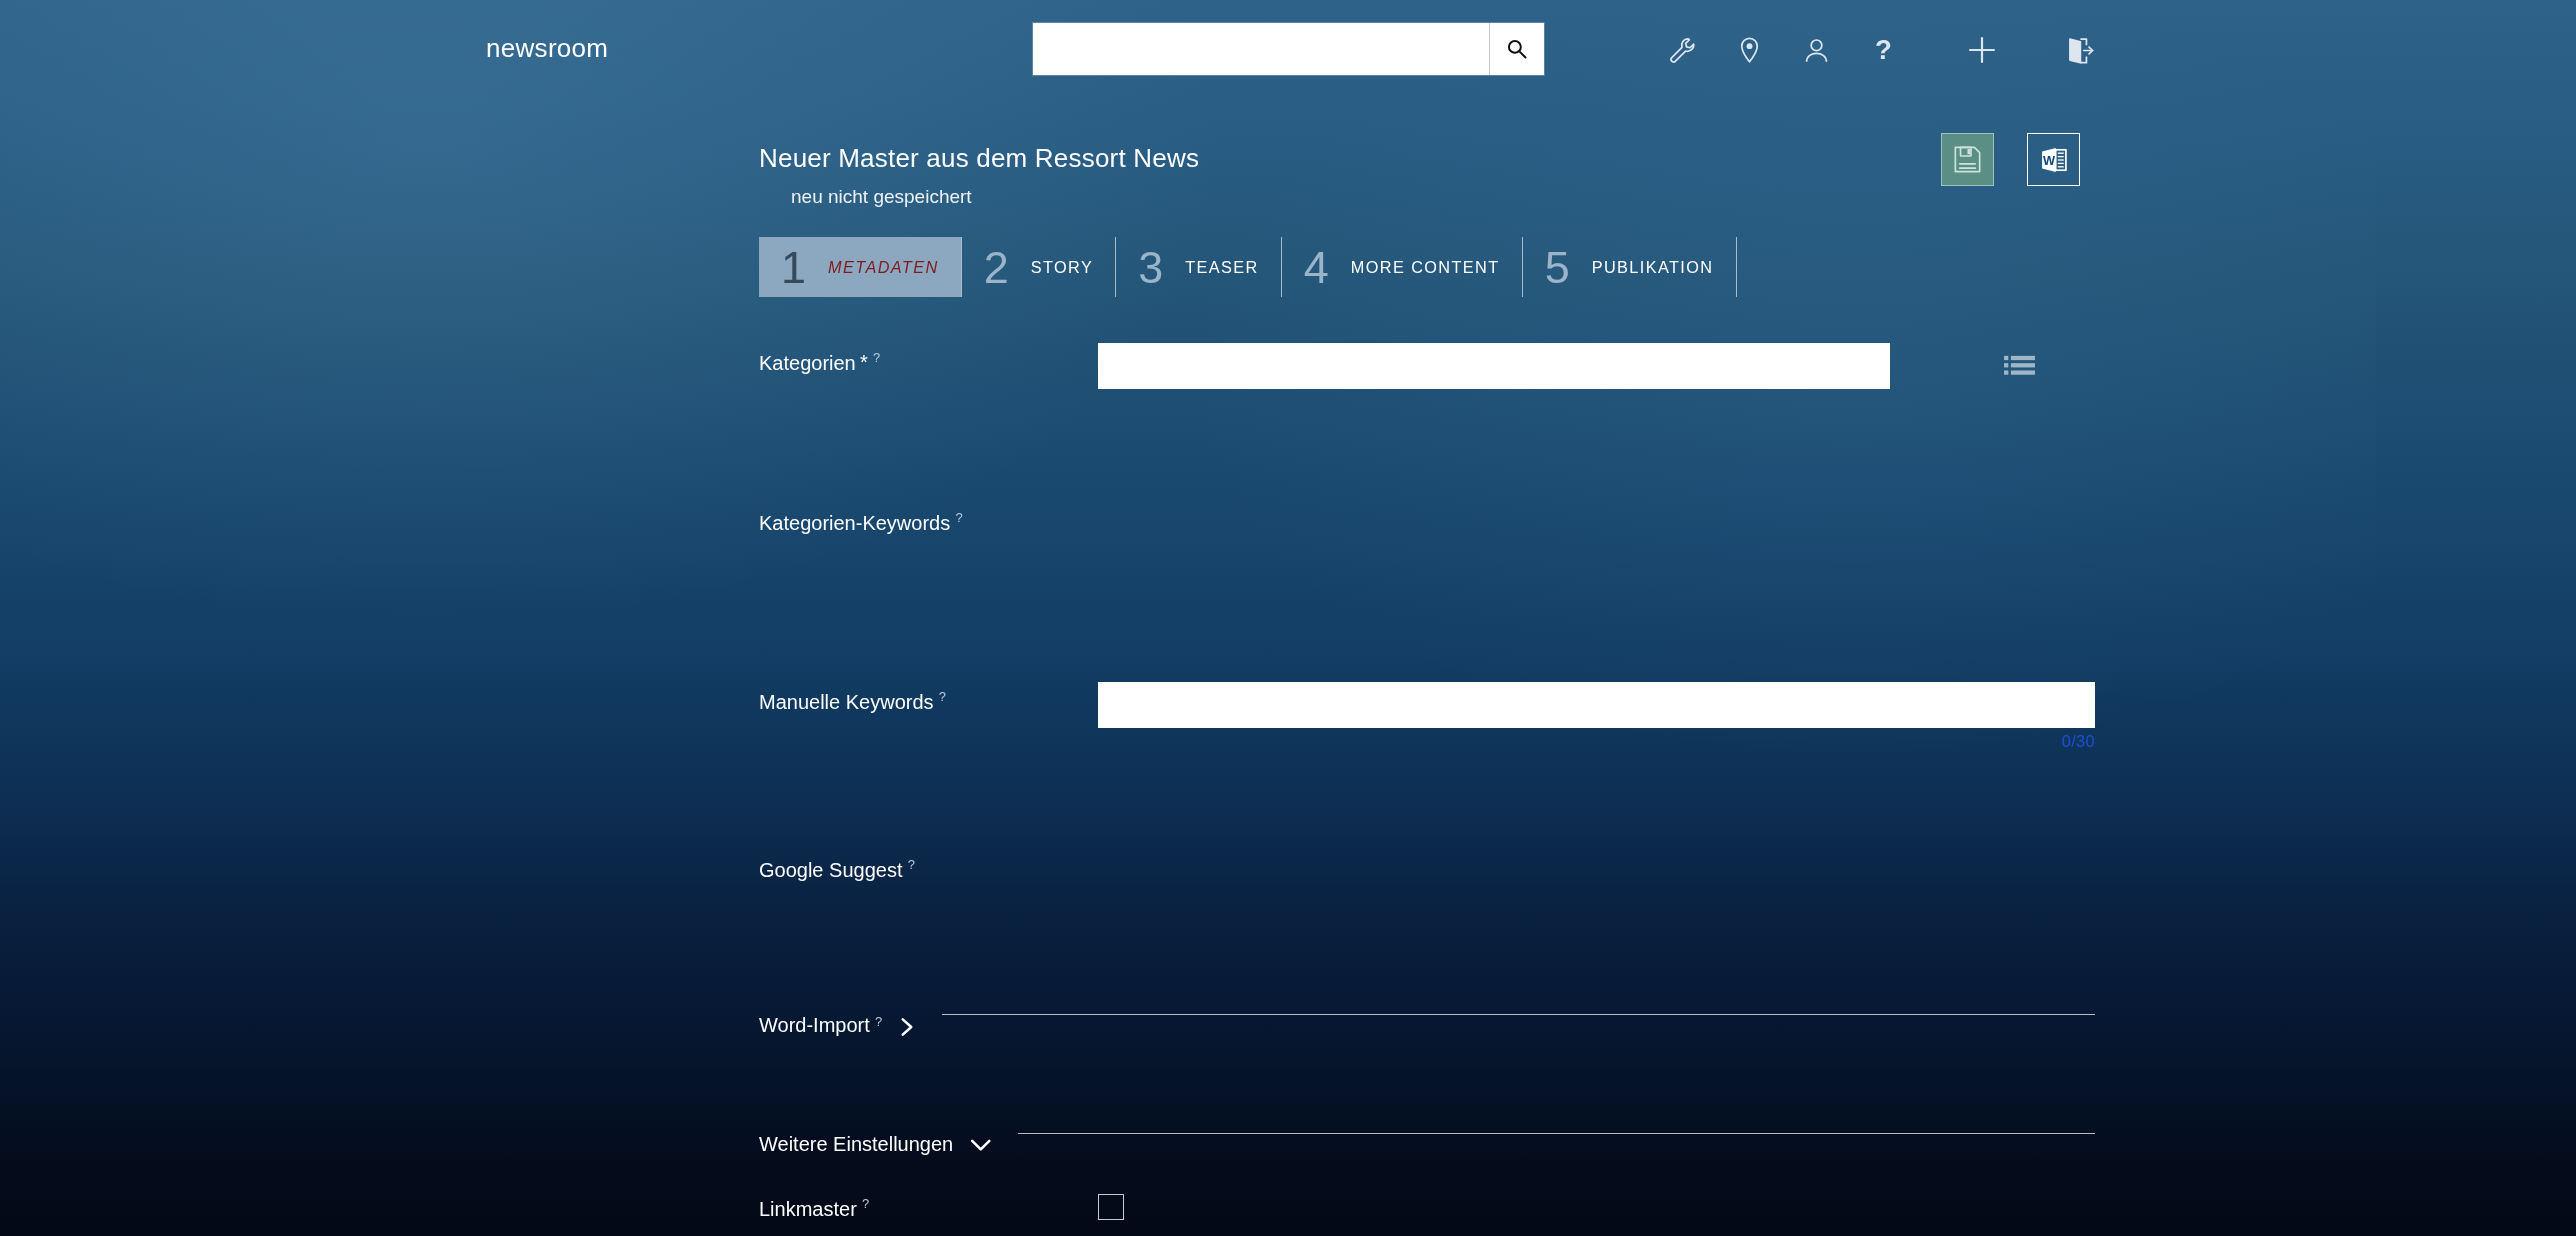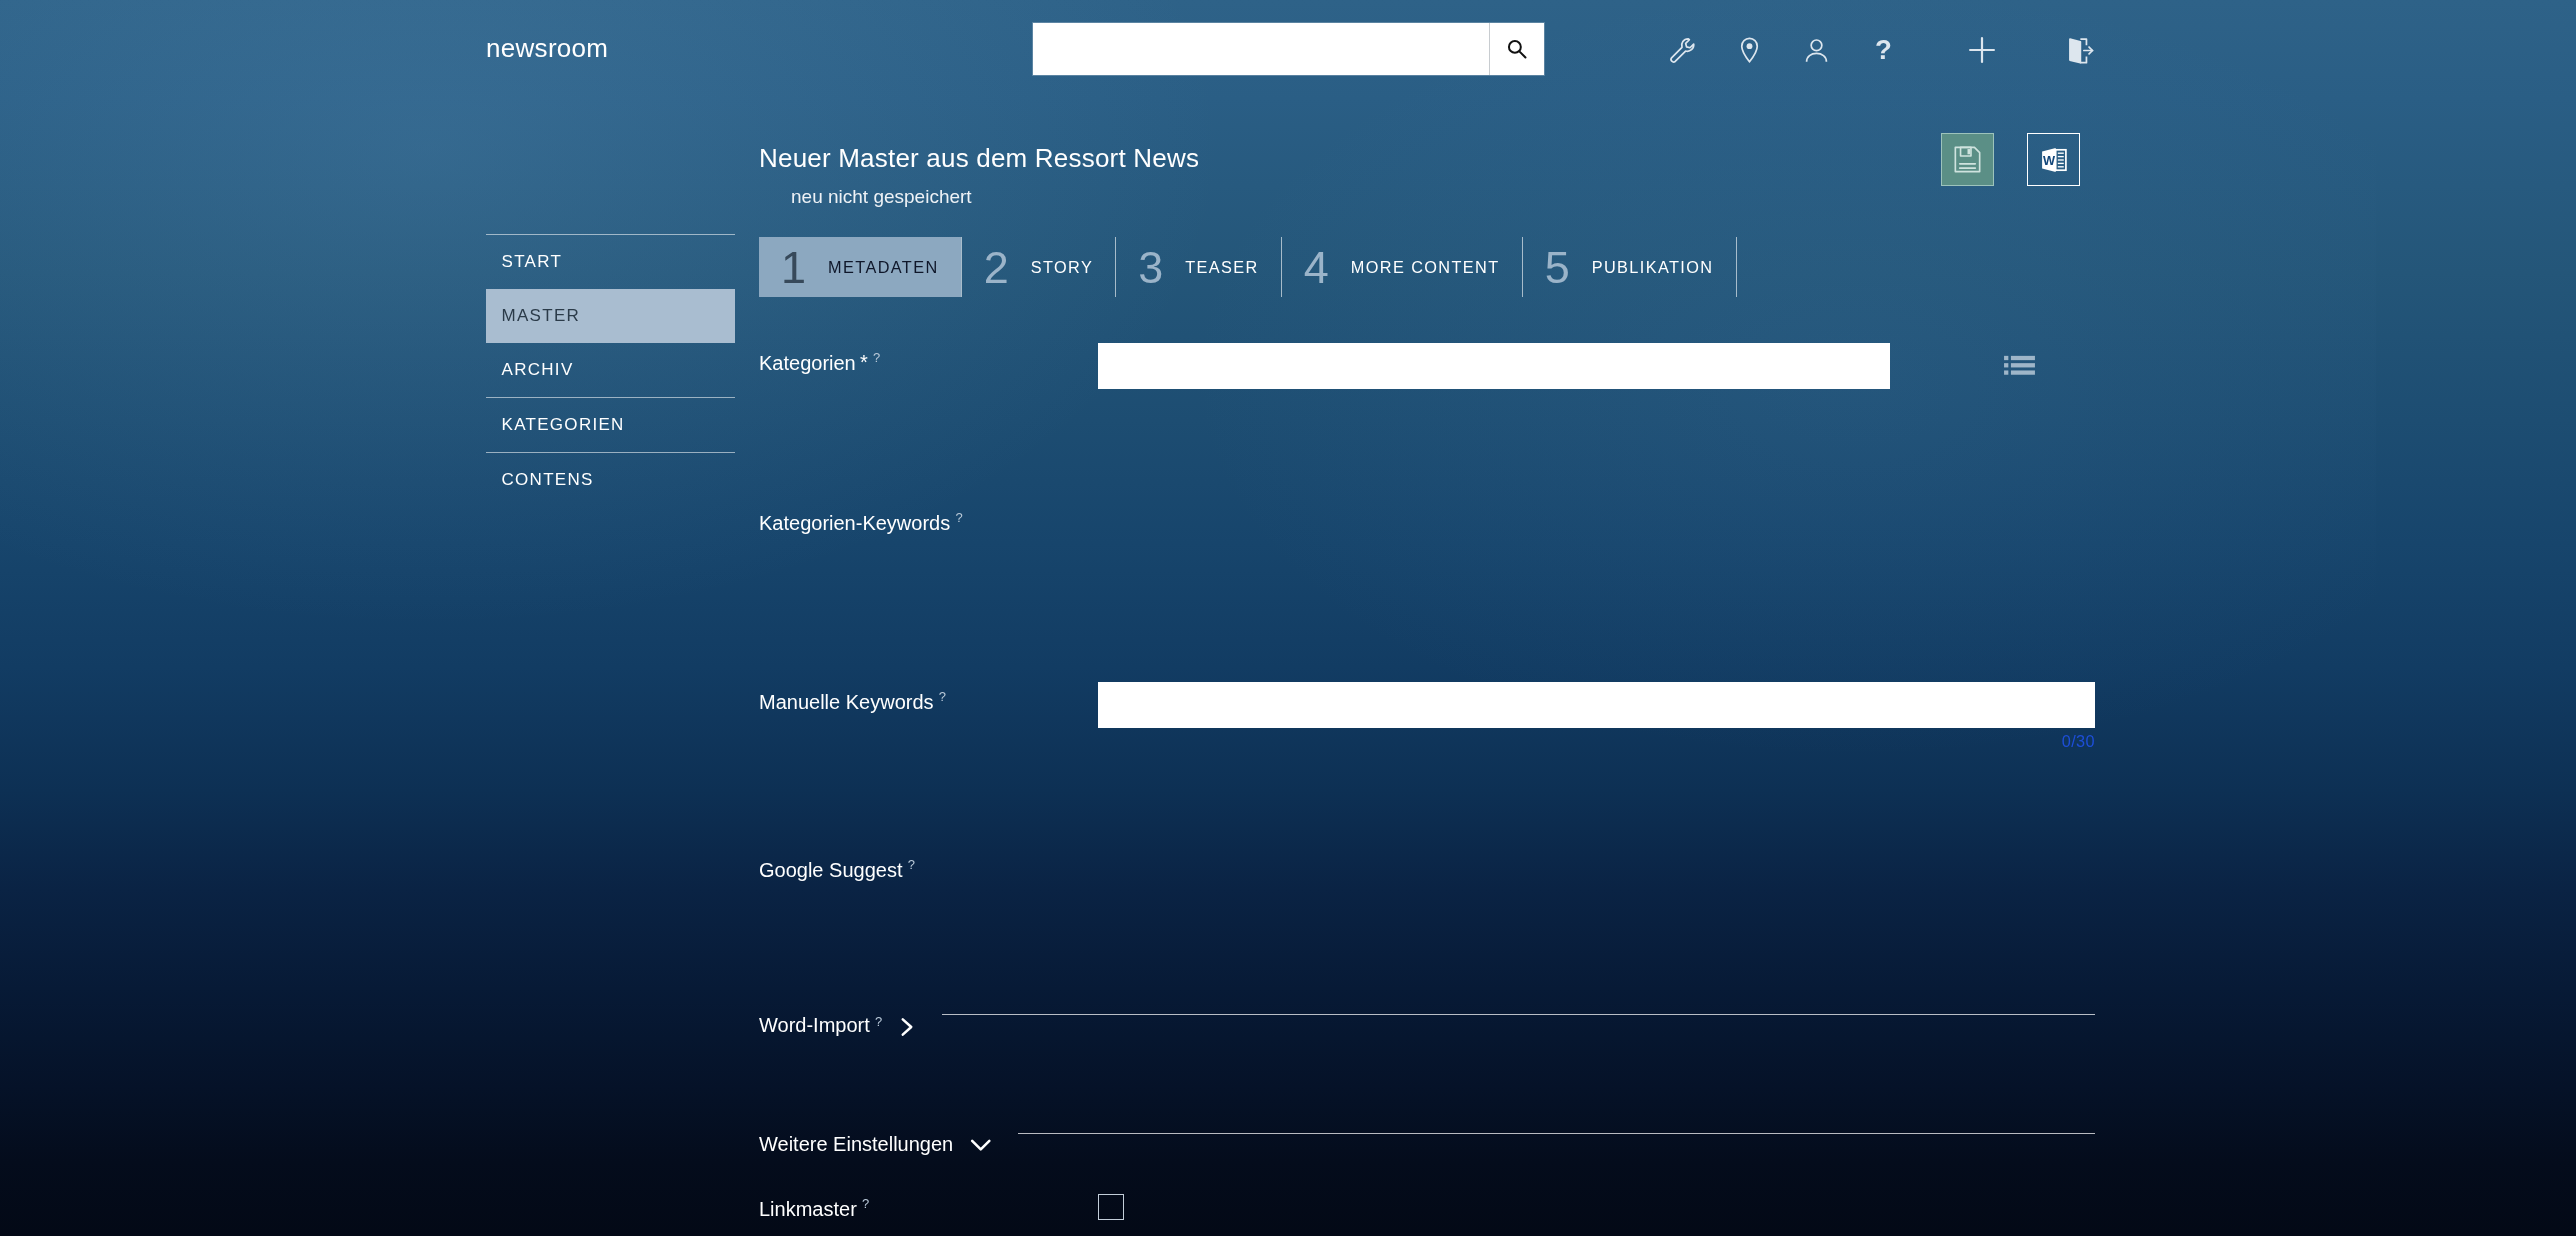--- a/index.html
+++ b/index.html
@@ -221,21 +221,21 @@
     line-height: 1;
     color: #9bb4c9;
     margin-right: 22px;
   }
   .step.active .num { color: #37495a; }
   .step .lbl {
     font-size: 16.3px;
     letter-spacing: 1.4px;
     color: #ffffff;
   }
-  .step.active .lbl { color: #0f172a; }
+  .step.active .lbl { color: #7f1d1d; font-style: italic; }
   .stepper-end {
     width: 0.9px;
     height: 60px;
     background: rgba(255,255,255,0.6);
   }
 
   
   .form {
     position: absolute;
     left: 759px;
@@ -404,47 +404,20 @@
           <path d="M20 6 L27 6 L27 13"></path>
           <path d="M27 26 L27 33 L20 33"></path>
           <line x1="24" y1="19" x2="34" y2="19" stroke-linecap="round"></line>
           <path d="M30 15 L34 19 L30 23" stroke-linecap="round" fill="none"></path>
         </svg>
       </div>
 
     </div>
   </div>
 
-  <div class="sidebar">
-    <div class="side-rule"></div>
-
-    <div class="side-item">
-      <span>START</span>
-    </div>
-
-    <div class="side-item active">
-      <span>MASTER</span>
-    </div>
-
-    <div class="side-item">
-      <span>ARCHIV</span>
-    </div>
-
-    <div class="side-rule"></div>
-
-    <div class="side-item">
-      <span>KATEGORIEN</span>
-    </div>
-
-    <div class="side-rule"></div>
-
-    <div class="side-item">
-      <span>CONTENS</span>
-    </div>
-  </div>
 
   <div class="doc-head">
     <div class="doc-title">Neuer Master aus dem Ressort News</div>
     <div class="doc-sub">neu nicht gespeichert</div>
   </div>
 
   <div class="doc-actions">
 
     <div class="act-btn act-save">
       <span>

